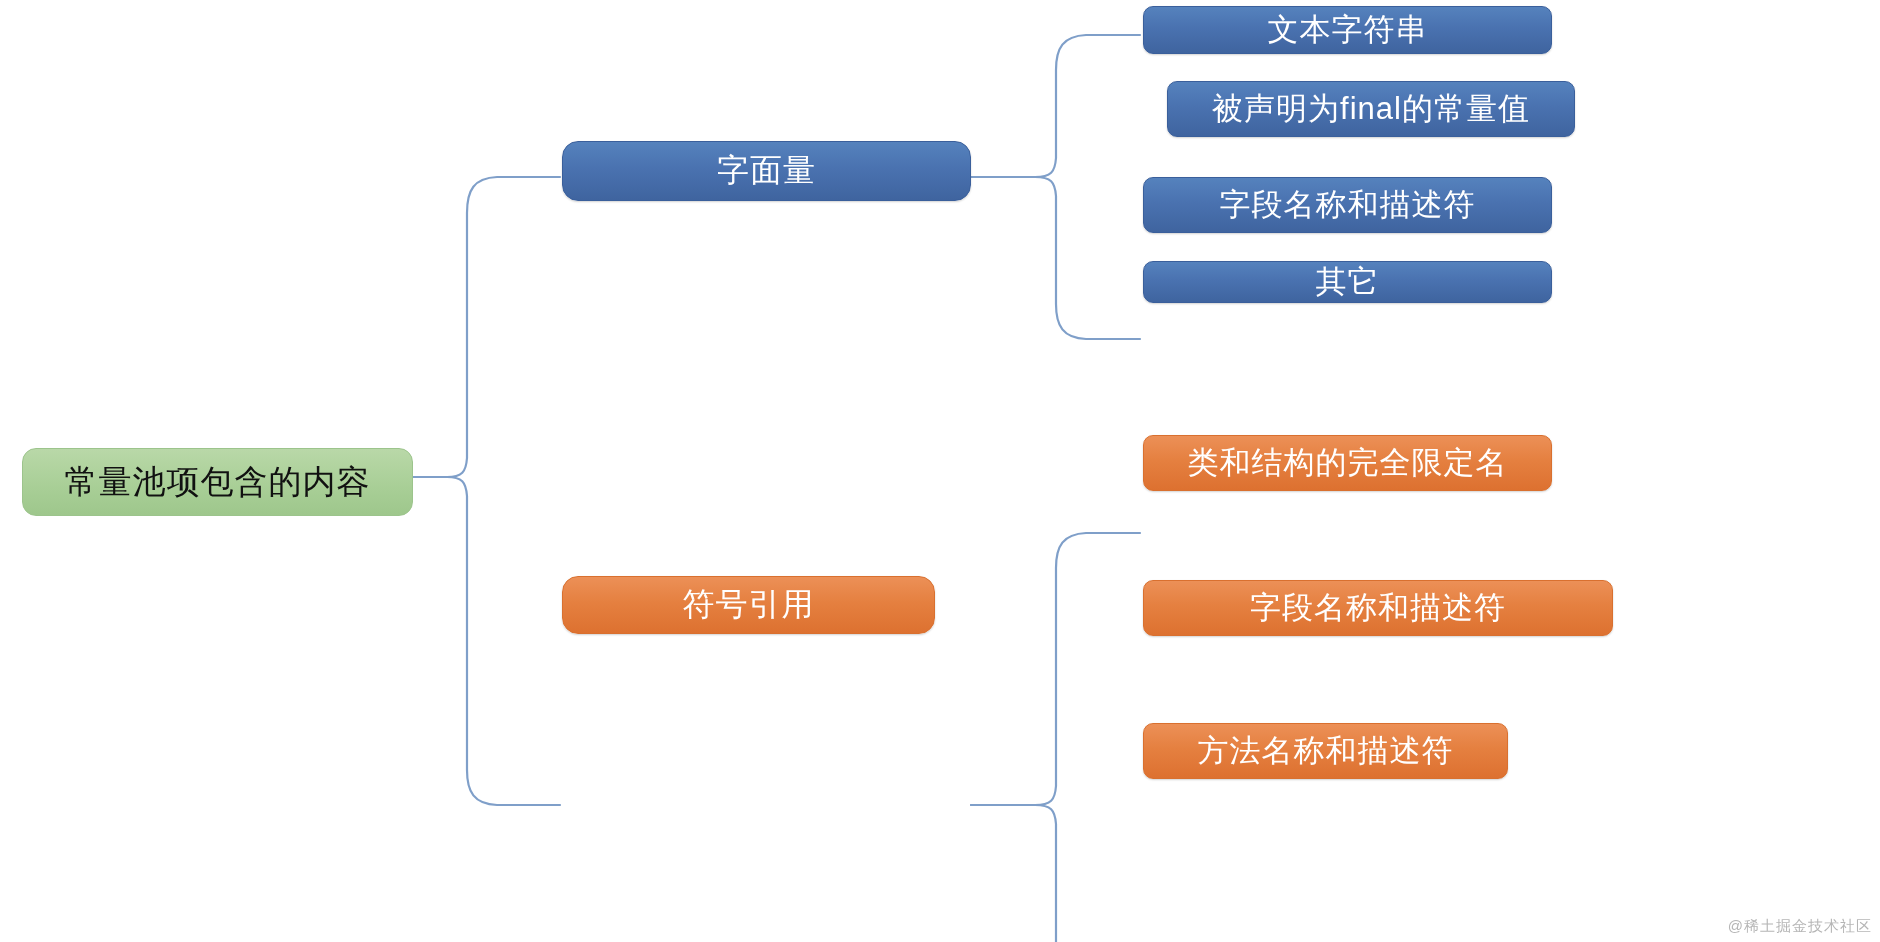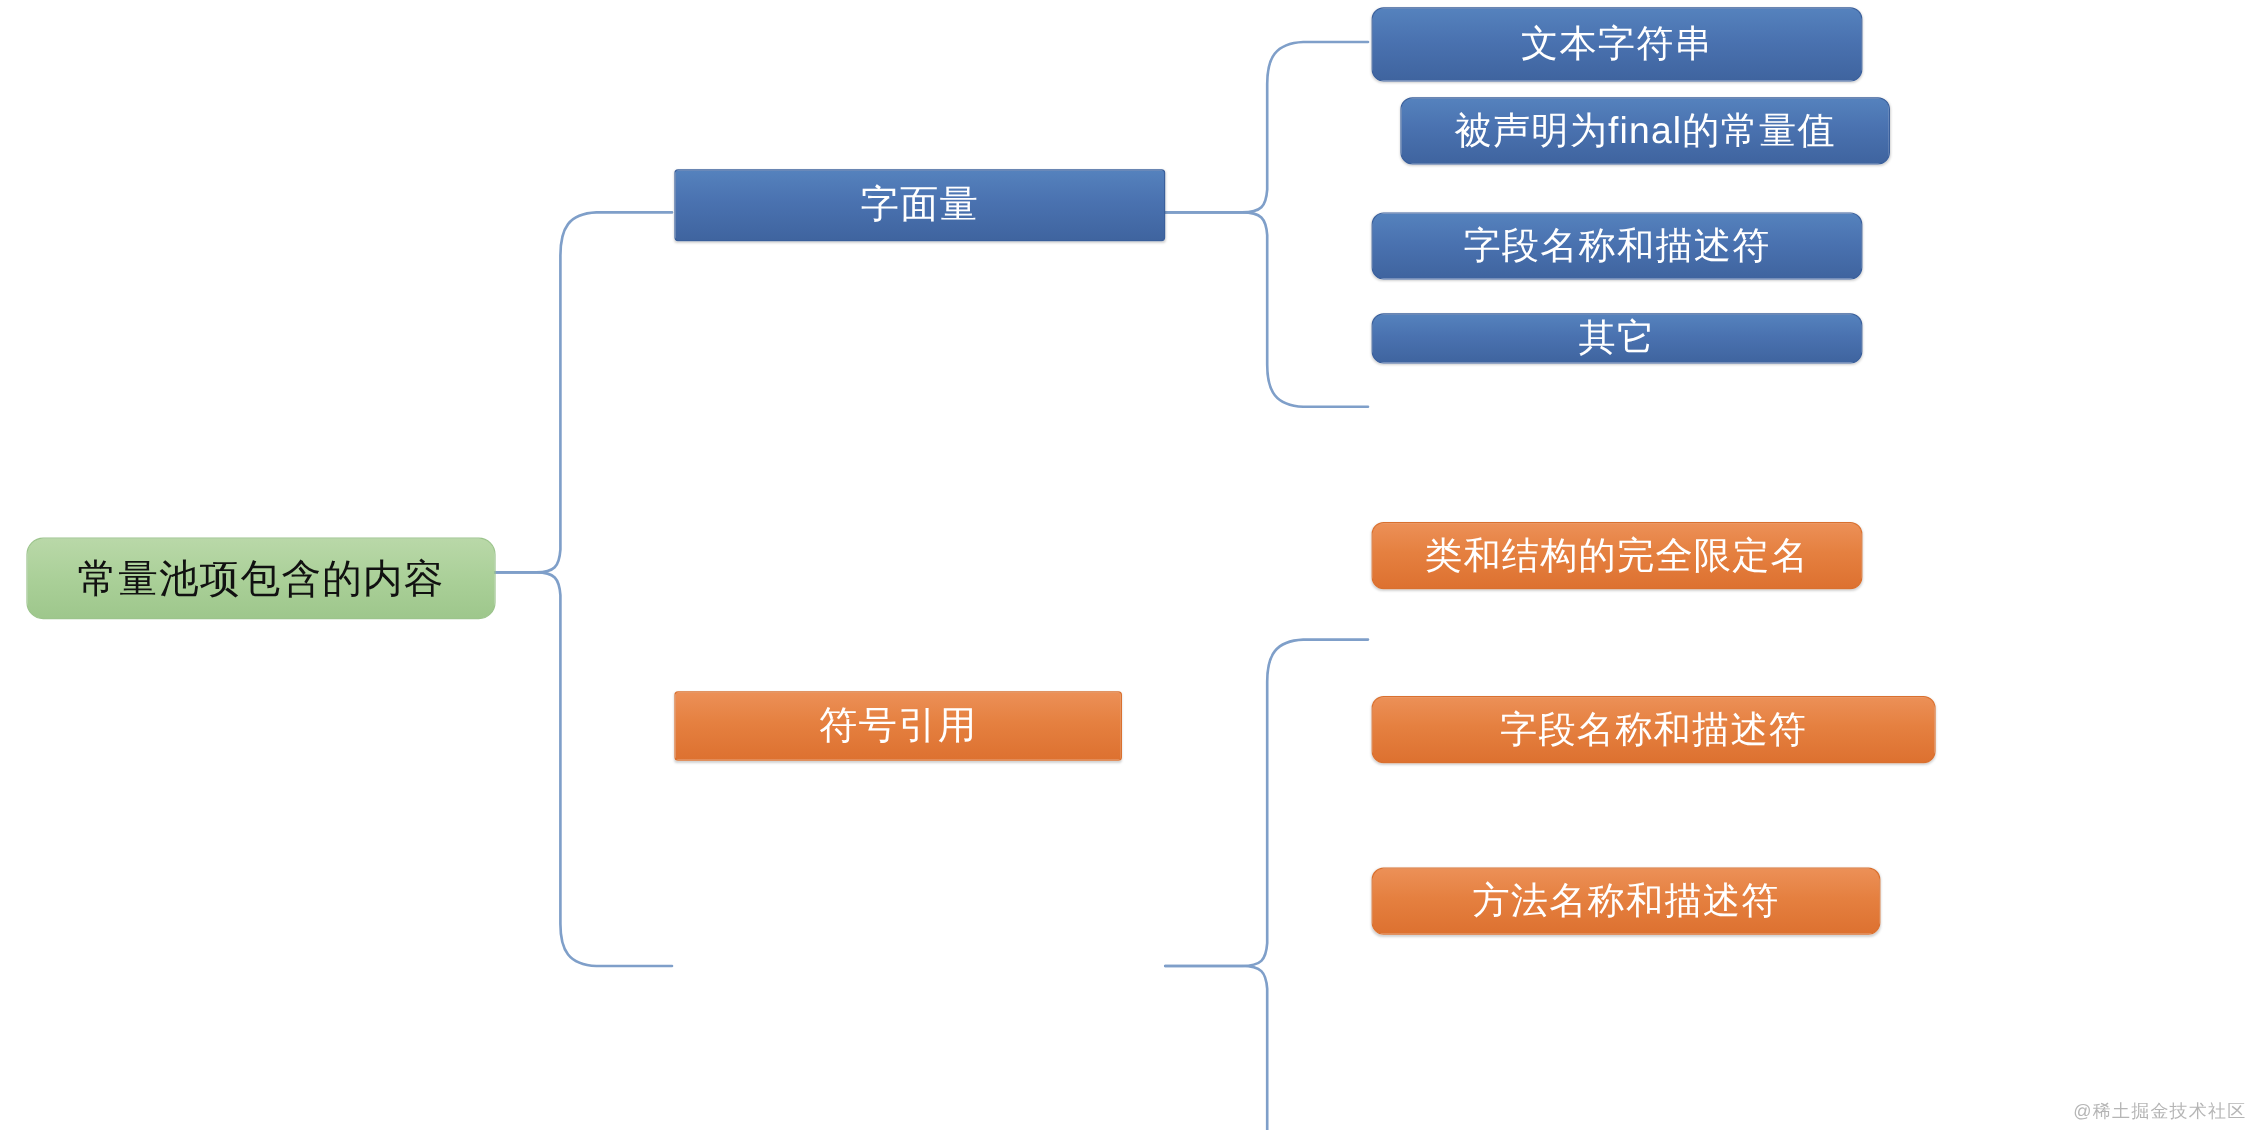--- a/index.html
+++ b/index.html
@@ -18,21 +18,21 @@
     background: #ffffff;
     overflow: hidden;
   }
   .node {
     position: absolute;
     box-sizing: border-box;
     display: flex;
     align-items: center;
     justify-content: center;
     text-align: center;
-    border-radius: 3px;
+    border-radius: 16px;
     white-space: nowrap;
     letter-spacing: 1px;
     user-select: none;
   }
   
   .node.root {
     background: linear-gradient(180deg, #b9d8a8 0%, #a9cf97 55%, #9ec78c 100%);
     color: #111111;
     border: 1px solid #9cc48c;
     font-size: 33px;
@@ -133,21 +133,21 @@
   </svg>
 
   <div class="node root" style="left:22px; top:448px; width:391px; height:68px;">
     <span>常量池项包含的内容</span>
   </div>
 
   <div class="node blue" style="left:562px; top:141px; width:409px; height:60px;">
     <span>字面量</span>
   </div>
 
-  <div class="node blue leaf" style="left:1143px; top:6px; width:409px; height:62px;justify-content:center;">
+  <div class="node blue leaf" style="left:1143px; top:6px; width:409px; height:48px;justify-content:center;">
     <span>文本字符串</span>
   </div>
 
   <div class="node blue leaf" style="left:1143px; top:81px; width:408px; height:56px;margin-left:24px;">
     <span>被声明为final的常量值</span>
   </div>
 
   <div class="node blue leaf" style="left:1143px; top:177px; width:409px; height:56px;">
     <span>字段名称和描述符</span>
   </div>
@@ -161,19 +161,19 @@
   </div>
 
   <div class="node orange leaf" style="left:1143px; top:435px; width:409px; height:56px;">
     <span>类和结构的完全限定名</span>
   </div>
 
   <div class="node orange leaf" style="left:1143px; top:580px; width:470px; height:56px;">
     <span>字段名称和描述符</span>
   </div>
 
-  <div class="node orange leaf" style="left:1143px; top:723px; width:424px; height:56px;">
+  <div class="node orange leaf" style="left:1143px; top:723px; width:365px; height:56px;">
     <span>方法名称和描述符</span>
   </div>
 
   <div class="watermark">@稀土掘金技术社区</div>
 
 </div>
 
 </body></html>

